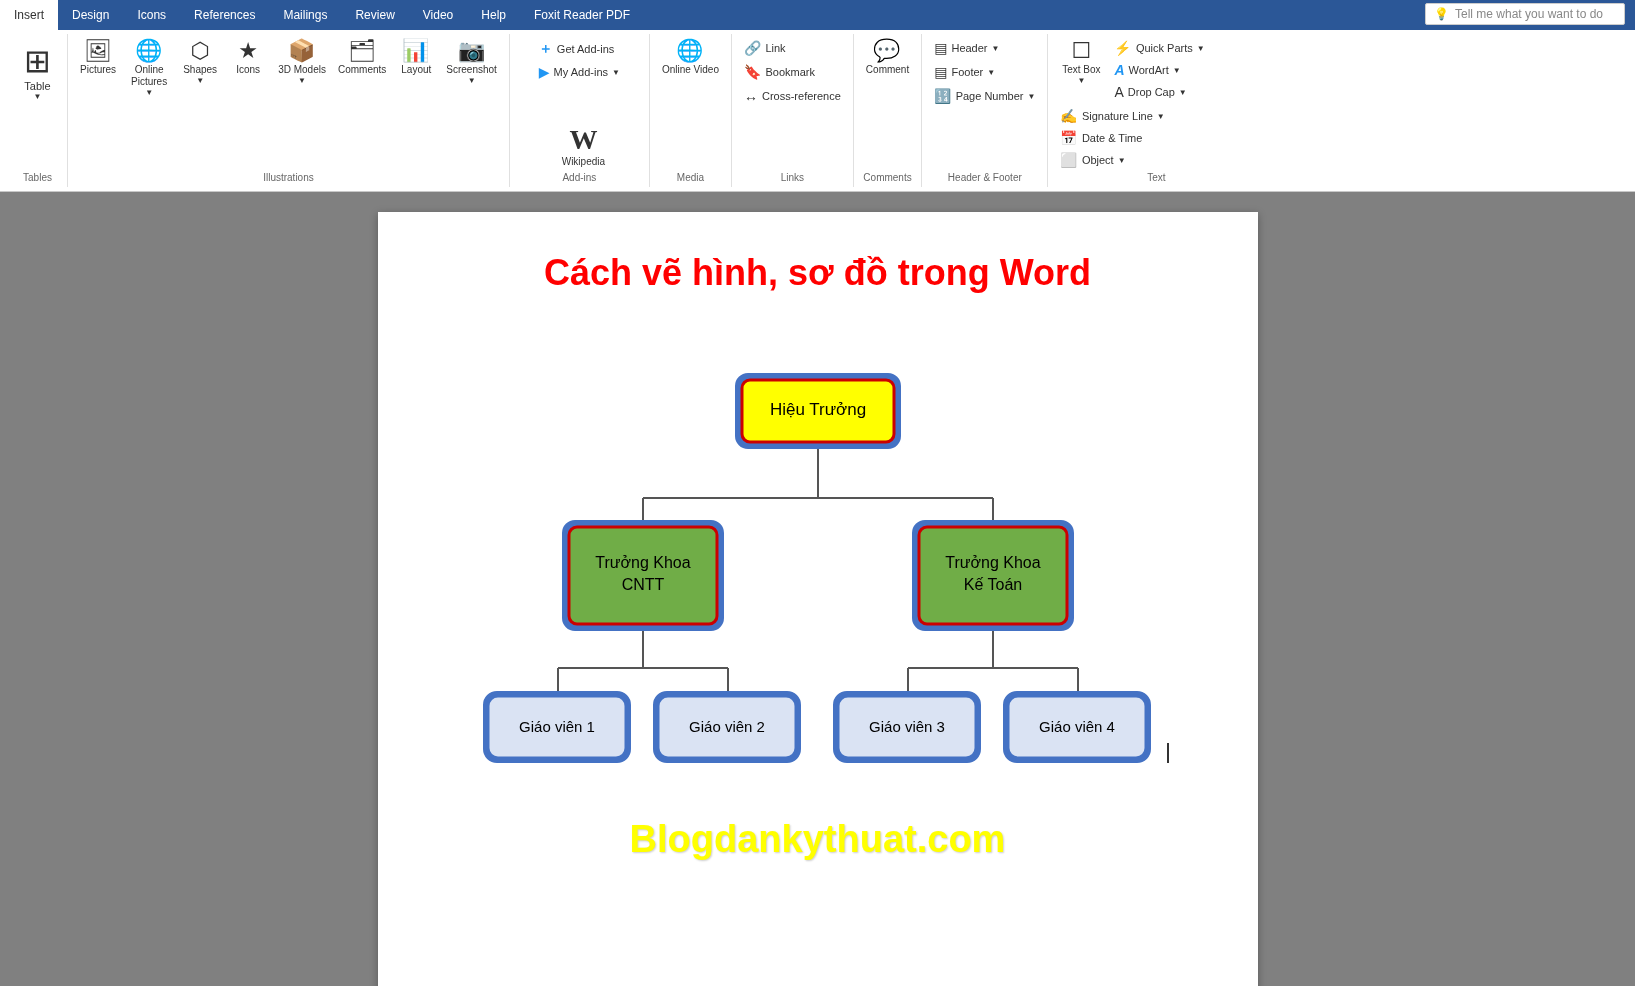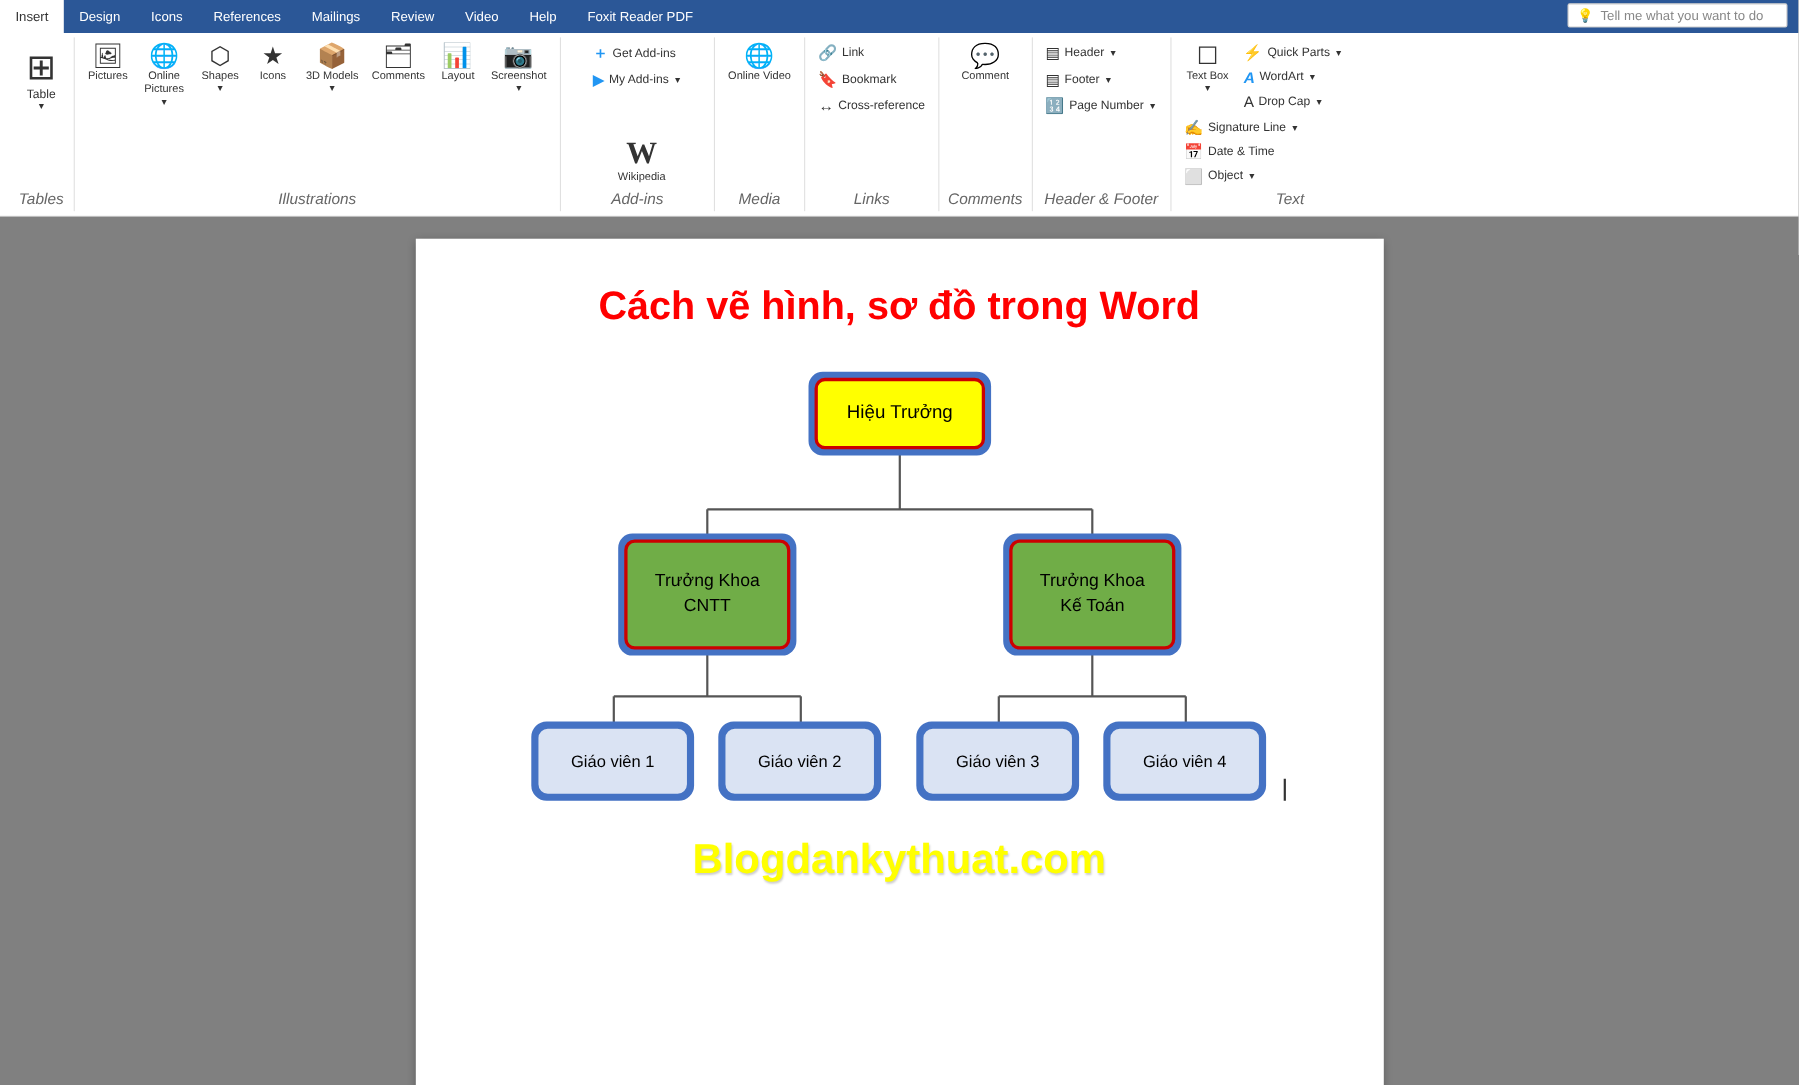--- a/index.html
+++ b/index.html
@@ -69,26 +69,25 @@
 
     .ribbon-group-items {
       display: flex;
       flex-direction: row;
       align-items: flex-start;
       gap: 4px;
       flex: 1;
     }
 
     .ribbon-group-label {
-      font-size: 14px;
+      font-size: 10px;
       color: #666;
       text-align: center;
       margin-top: auto;
       padding-top: 2px;
-      font-style: italic;
     }
 
     .ribbon-btn {
       display: flex;
       flex-direction: column;
       align-items: center;
       cursor: pointer;
       padding: 2px 4px;
       border-radius: 2px;
       min-width: 44px;
@@ -148,30 +147,30 @@
       box-shadow: 0 2px 8px rgba(0,0,0,0.3);
       padding: 40px 60px;
       position: relative;
     }
 
     .page-title {
       color: #ff0000;
       font-size: 36px;
       font-weight: bold;
       text-align: center;
-      margin-bottom: 24px;
+      margin-bottom: 64px;
     }
 
     
     .blog-footer {
       color: #ffff00;
       font-size: 38px;
       font-weight: bold;
       text-align: center;
-      margin-top: 18px;
+      margin-top: 40px;
       text-shadow: 1px 1px 2px rgba(0,0,0,0.2);
     }
 
     
     .org-svg-wrap {
       display: flex;
       flex-direction: column;
       align-items: center;
       width: 100%;
       text-align: right;

